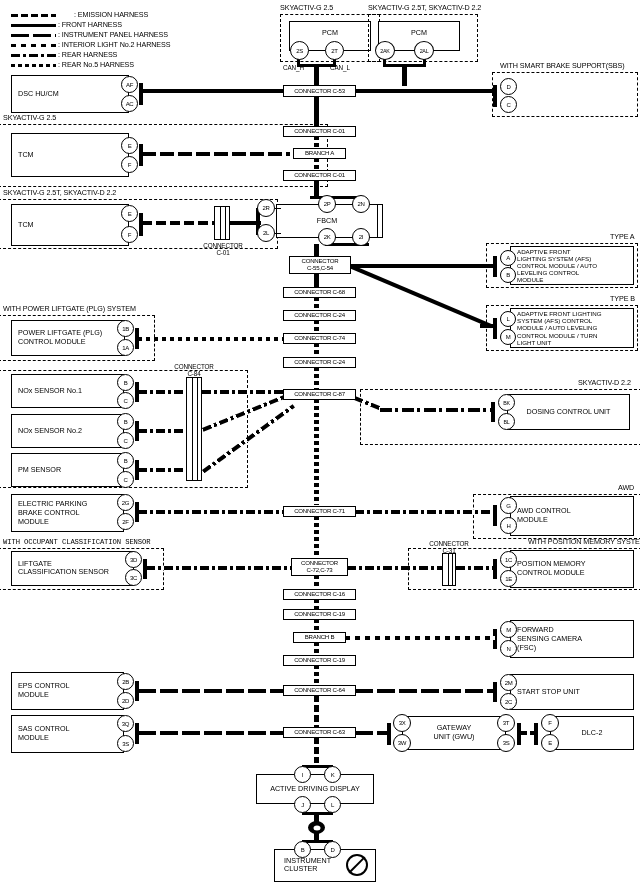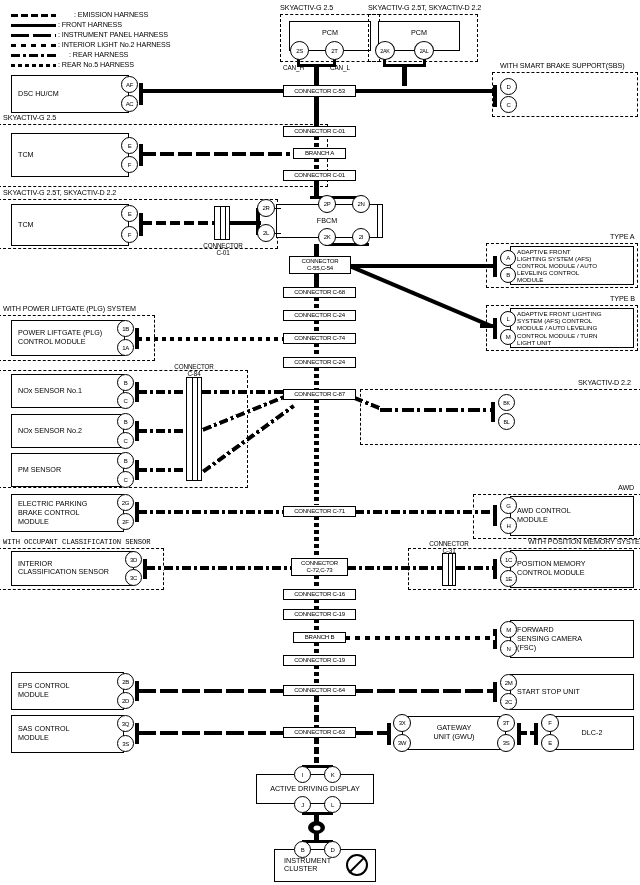--- a/index.html
+++ b/index.html
@@ -53,21 +53,21 @@
     <div class="lg" style="left:11px;top:24px;width:45px;height:3.4px;background:#000;"></div>
     <div class="t" style="left:58px;top:21px;">: FRONT HARNESS</div>
 
     <div class="lg" style="left:11px;top:34px;width:45px;height:3.4px;background:repeating-linear-gradient(90deg,#000 0 18px,#fff 18px 22px);"></div>
     <div class="t" style="left:58px;top:31px;">: INSTRUMENT PANEL HARNESS</div>
 
     <div class="lg" style="left:11px;top:44px;width:45px;height:3.4px;background:repeating-linear-gradient(90deg,#000 0 5px,#fff 5px 10px);"></div>
     <div class="t" style="left:58px;top:41px;">: INTERIOR LIGHT No.2 HARNESS</div>
 
     <div class="lg" style="left:11px;top:54px;width:45px;height:3.4px;background:repeating-linear-gradient(90deg,#000 0 9px,#fff 9px 12px,#000 12px 15px,#fff 15px 18px);"></div>
-    <div class="t" style="left:58px;top:51px;margin-left:11px;">: REAR HARNESS</div>
+    <div class="t" style="left:58px;top:51px;">: REAR HARNESS</div>
 
     <div class="lg" style="left:11px;top:64px;width:45px;height:3.4px;background:repeating-linear-gradient(90deg,#000 0 4px,#fff 4px 7px);"></div>
     <div class="t" style="left:58px;top:61px;">: REAR No.5 HARNESS</div>
   </div>
 
   <div class="t" style="left:280px;top:4px;">SKYACTIV-G 2.5</div>
   <div class="grp" style="left:280px;top:14px;width:100px;height:48px;"></div>
   <div class="box ctr" style="left:289px;top:21px;width:82px;height:30px;">
     <div class="lbl" style="top:40%;">PCM</div>
   </div>
@@ -259,20 +259,23 @@
   <div class="t sm c" style="left:162px;top:363px;width:64px;">CONNECTOR
 C-84</div>
 
   <div class="w" style="left:202px;top:390px;width:82px;height:4px;background:repeating-linear-gradient(90deg,#000 0 9px,#fff 9px 12px,#000 12px 15px,#fff 15px 18px);"></div>
   <div class="w" style="left:202px;top:428px;width:93px;height:4px;transform-origin:0 0;transform:rotate(-22deg);background:repeating-linear-gradient(90deg,#000 0 9px,#fff 9px 12px,#000 12px 15px,#fff 15px 18px);"></div>
   <div class="w" style="left:202px;top:470px;width:112px;height:4px;transform-origin:0 0;transform:rotate(-36deg);background:repeating-linear-gradient(90deg,#000 0 9px,#fff 9px 12px,#000 12px 15px,#fff 15px 18px);"></div>
 
   <div class="conn" style="left:283px;top:389px;width:73px;height:11px;">CONNECTOR C-87</div>
   <div class="t" style="left:578px;top:379px;">SKYACTIV-D 2.2</div>
   <div class="grp nr" style="left:360px;top:389px;width:282px;height:56px;"></div>
+  <div class="box" style="left:507px;top:394px;width:123px;height:36px;">
+    <div class="lbl" style="left:0;width:100%;text-align:center;">DOSING CONTROL UNIT</div>
+  </div>
   <div class="pin" style="left:498px;top:394px;width:17px;height:17px;font-size:5.3px;">BK</div>
   <div class="pin" style="left:498px;top:413px;width:17px;height:17px;font-size:5.3px;">BL</div>
   <div class="w" style="left:491px;top:402px;width:4px;height:20px;background:#000;"></div>
   <div class="w" style="left:355px;top:396px;width:28px;height:4px;transform-origin:0 0;transform:rotate(22deg);background:repeating-linear-gradient(90deg,#000 0 9px,#fff 9px 12px,#000 12px 15px,#fff 15px 18px);"></div>
   <div class="w" style="left:380px;top:408px;width:113px;height:4px;background:repeating-linear-gradient(90deg,#000 0 12px,#fff 12px 15px,#000 15px 18px,#fff 18px 22px);"></div>
 
   <div class="w" style="left:314px;top:399px;width:5px;height:106px;background:repeating-linear-gradient(180deg,#000 0 4px,#fff 4px 7px);"></div>
 
   <div class="box" style="left:11px;top:494px;width:113px;height:38px;">
     <div class="lbl">ELECTRIC PARKING
@@ -294,21 +297,21 @@
   <div class="pin" style="left:500px;top:497px;width:17px;height:17px;">G</div>
   <div class="pin" style="left:500px;top:517px;width:17px;height:17px;">H</div>
   <div class="w" style="left:493px;top:505px;width:4px;height:21px;background:#000;"></div>
   <div class="w" style="left:355px;top:510px;width:140px;height:4px;background:repeating-linear-gradient(90deg,#000 0 9px,#fff 9px 12px,#000 12px 15px,#fff 15px 18px);"></div>
 
   <div class="w" style="left:314px;top:516px;width:5px;height:40px;background:repeating-linear-gradient(180deg,#000 0 4px,#fff 4px 7px);"></div>
 
   <div class="t" style="left:3px;top:538px;font-family:Liberation Mono, monospace;">WITH OCCUPANT CLASSIFICATION SENSOR</div>
   <div class="grp nl" style="left:-2px;top:548px;width:166px;height:42px;"></div>
   <div class="box" style="left:11px;top:551px;width:123px;height:35px;">
-    <div class="lbl">INTERIOR
+    <div class="lbl">LIFTGATE
 CLASSIFICATION SENSOR</div>
   </div>
   <div class="pin" style="left:125px;top:551px;width:17px;height:17px;">3D</div>
   <div class="pin" style="left:125px;top:569px;width:17px;height:17px;">3C</div>
   <div class="w" style="left:143px;top:559px;width:4px;height:20px;background:#000;"></div>
   <div class="w" style="left:146px;top:566px;width:146px;height:4px;background:repeating-linear-gradient(90deg,#000 0 9px,#fff 9px 12px,#000 12px 15px,#fff 15px 18px);"></div>
 
   <div class="conn" style="left:291px;top:558px;width:57px;height:18px;">CONNECTOR
 C-72,C-73</div>
 

